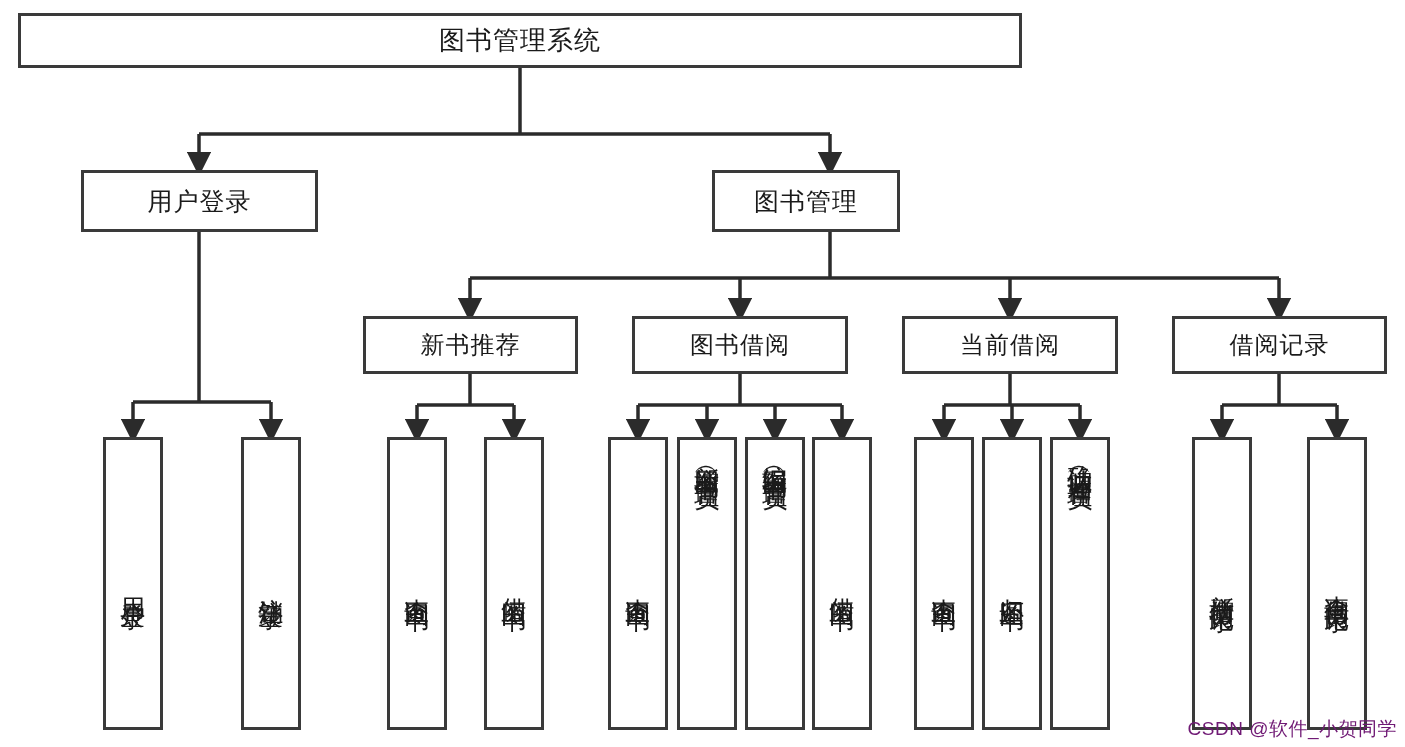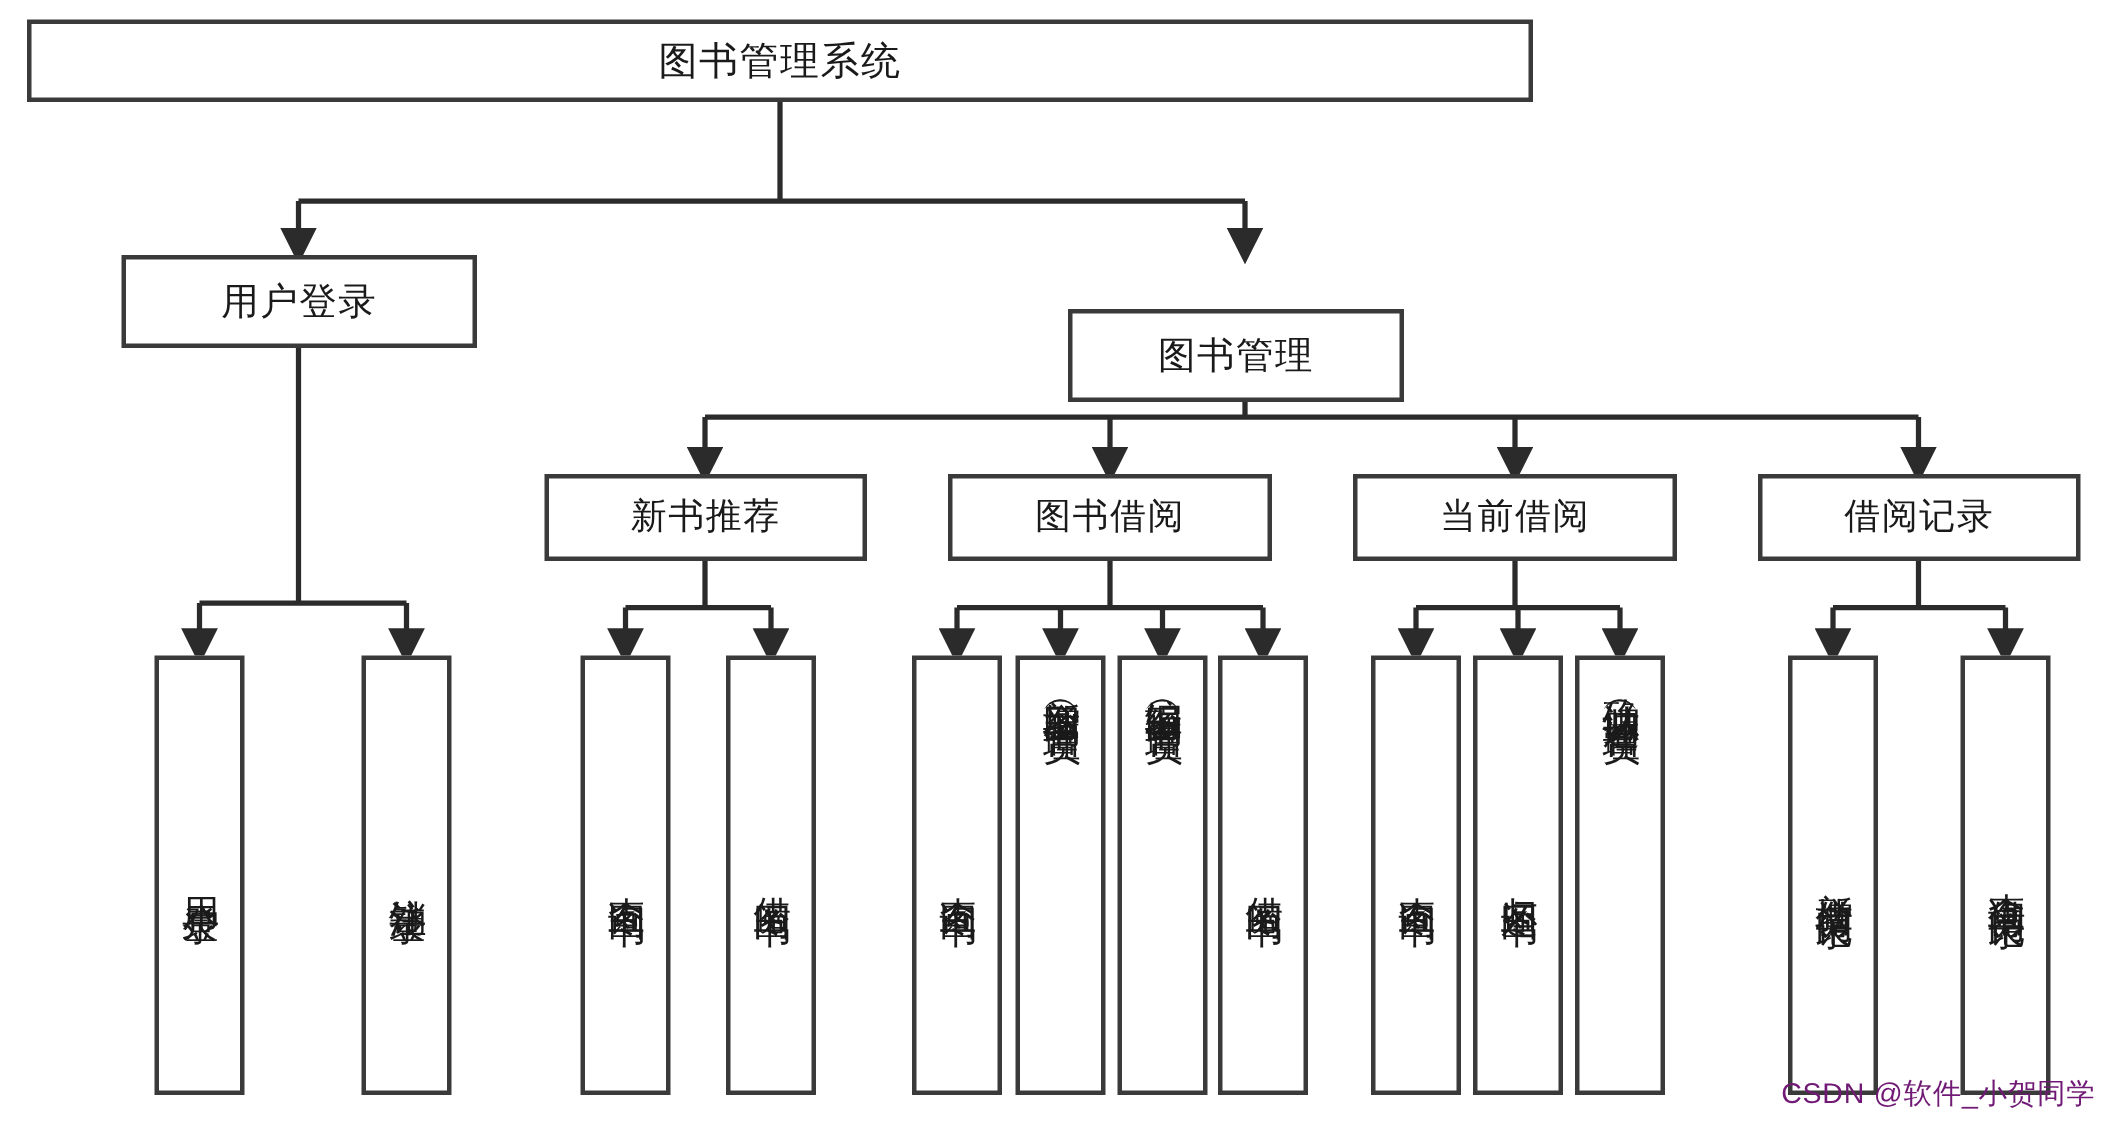--- a/index.html
+++ b/index.html
@@ -130,21 +130,21 @@
     </g>
   </svg>
 
   <div class="node node-root" style="left:18px; top:13px; width:1004px; height:55px;">
     <span class="label">图书管理系统</span>
   </div>
 
   <div class="node node-l2" style="left:81px; top:170px; width:237px; height:62px;">
     <span class="label">用户登录</span>
   </div>
-  <div class="node node-l2" style="left:712px; top:170px; width:224px; height:62px;margin-top:36px;">
+  <div class="node node-l2" style="left:712px; top:170px; width:188px; height:62px;">
     <span class="label">图书管理</span>
   </div>
 
   <div class="node node-l3" style="left:363px; top:316px; width:215px; height:58px;">
     <span class="label">新书推荐</span>
   </div>
   <div class="node node-l3" style="left:632px; top:316px; width:216px; height:58px;">
     <span class="label">图书借阅</span>
   </div>
   <div class="node node-l3" style="left:902px; top:316px; width:216px; height:58px;">

